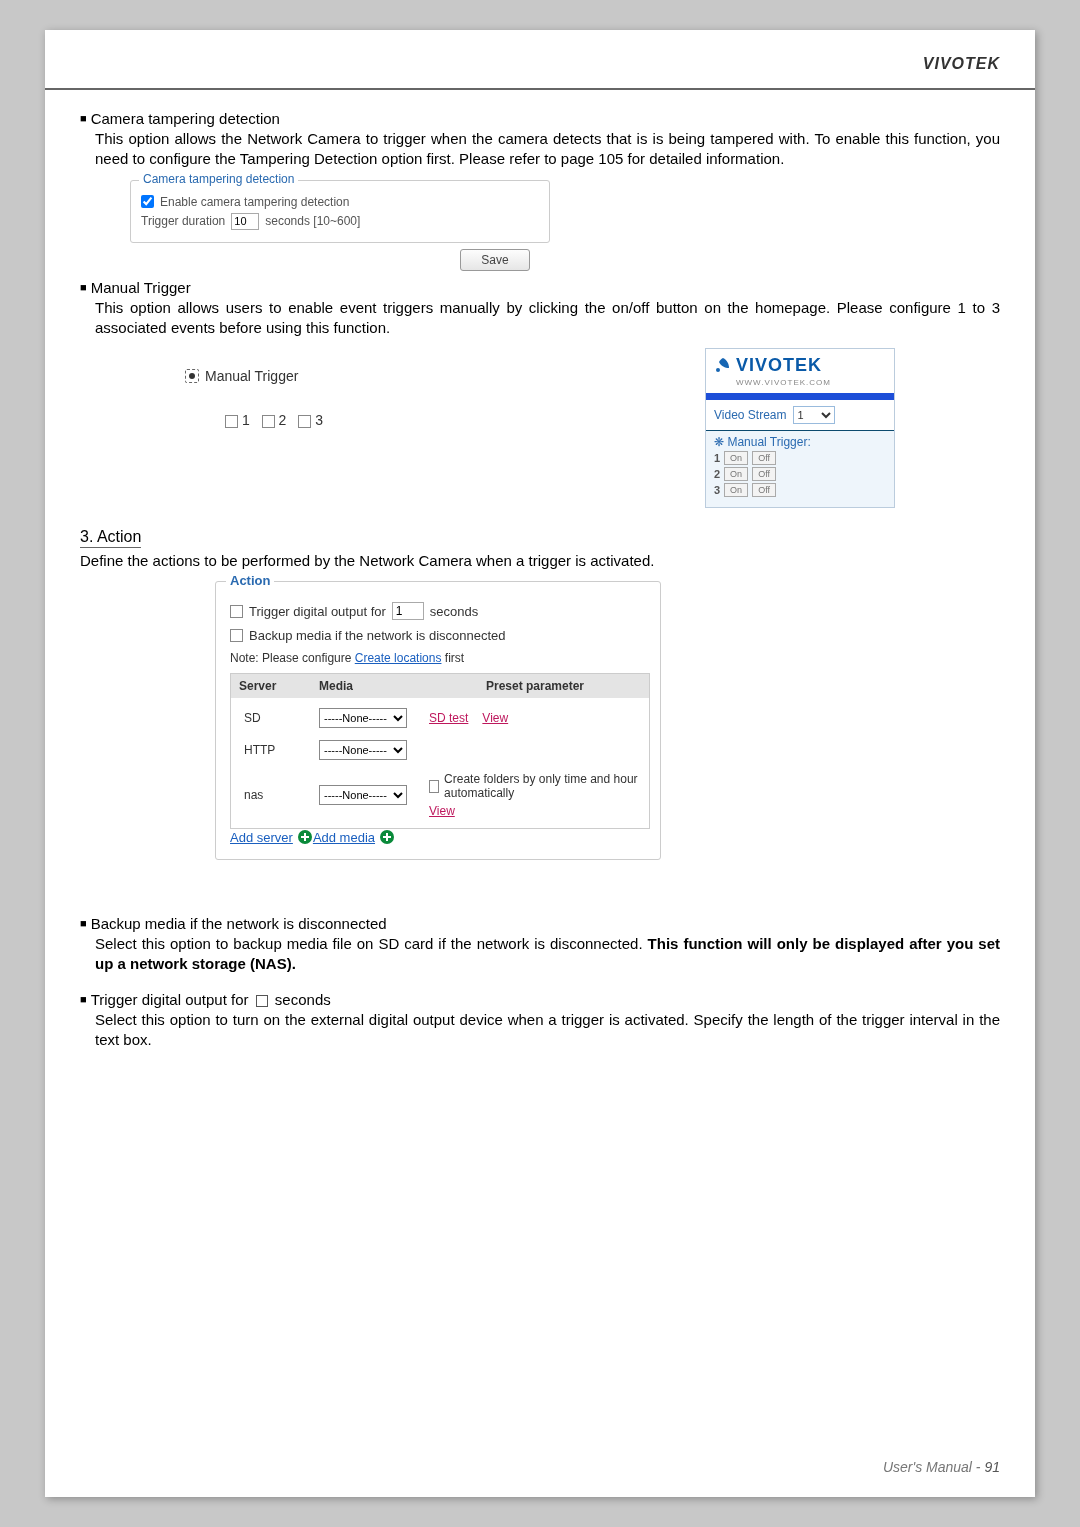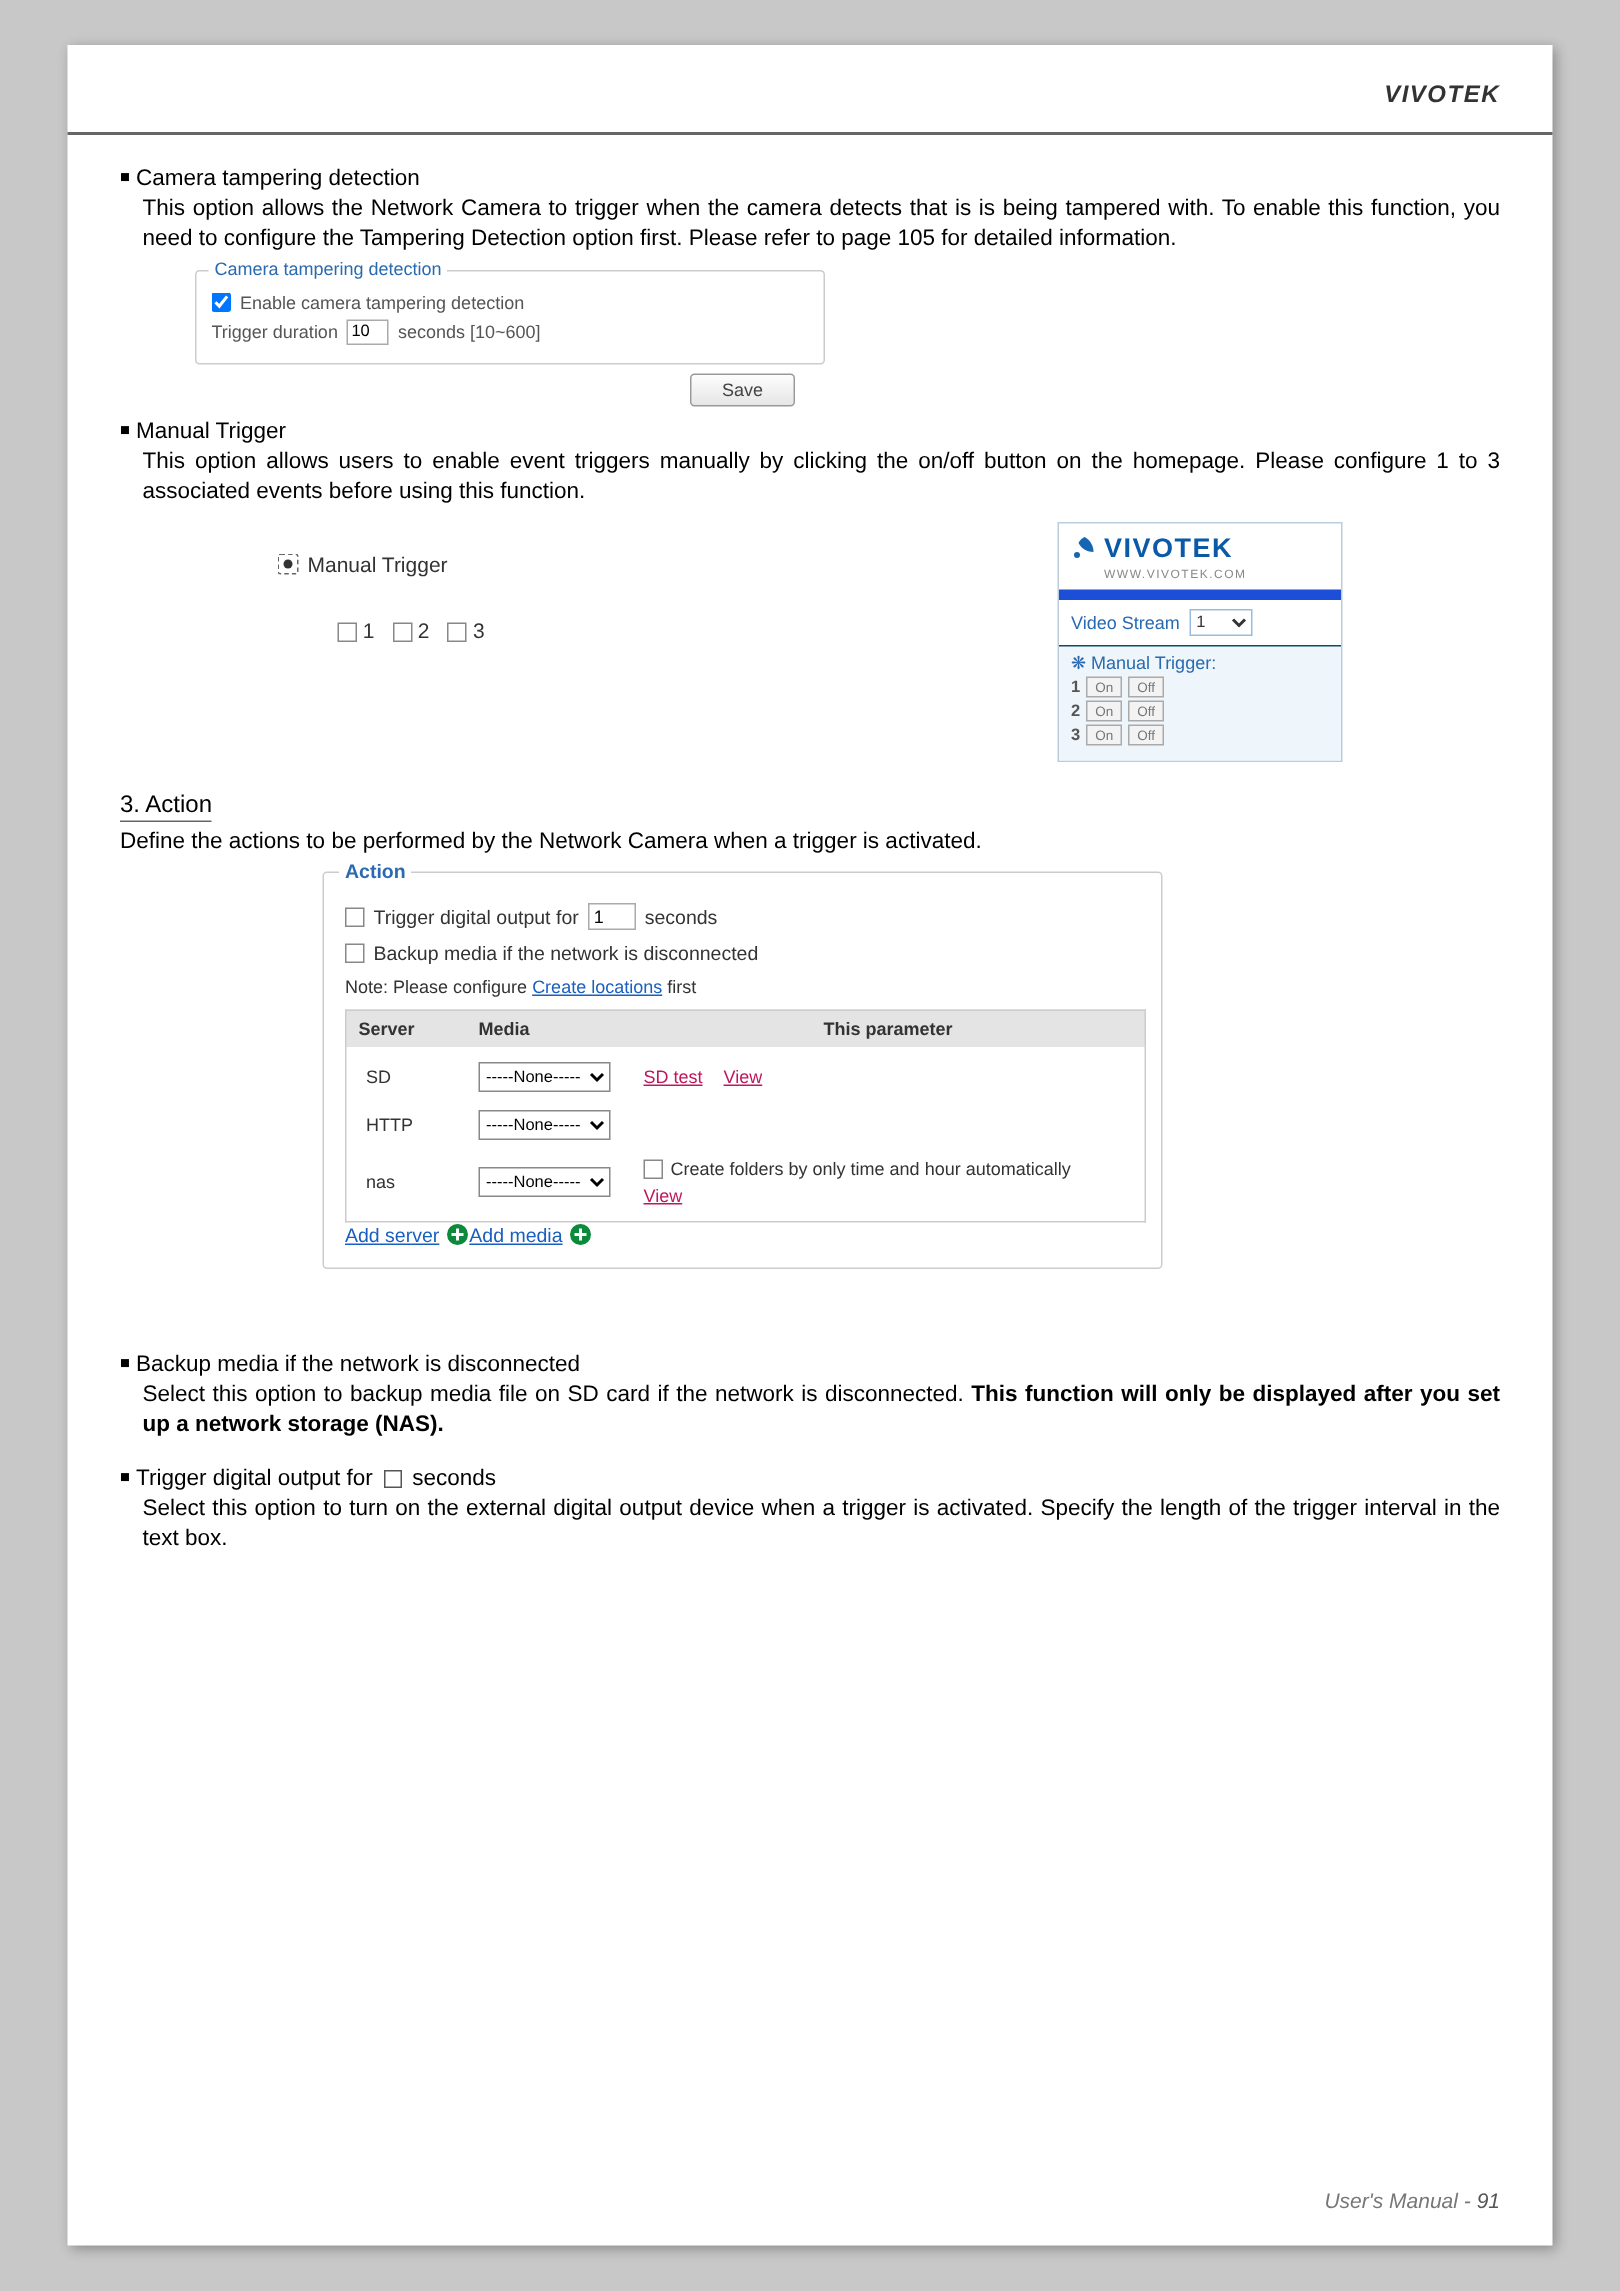--- a/index.html
+++ b/index.html
@@ -164,21 +164,21 @@
     color: #000;
     margin-top: 0px;
     border-bottom: 1px solid #666;
     display:inline-block;
     padding-bottom:1px;
   }
 
   
   .action-box {
     margin: 12px 0 0 135px;
-    width: 560px;
+    width: 446px;
     border: 1px solid #ccc;
     border-radius: 3px;
     padding: 12px 10px 14px 14px;
     font-size: 13px;
     color: #333;
     position: relative;
   }
   .action-box .legend {
     position:absolute; top:-9px; left:10px; background:#fff; padding:0 4px; color:#2a6ab0; font-weight:bold; font-size:13px;
   }
@@ -342,21 +342,21 @@
         <span class="ck"></span>
         <span>Backup media if the network is disconnected</span>
       </div>
       <div class="note">
         <span>Note: Please configure </span><a href="#">Create locations</a><span> first</span>
       </div>
 
       <div class="tbl-head">
         <div>Server</div>
         <div>Media</div>
-        <div>This parameter</div>
+        <div>Preset parameter</div>
       </div>
       <div class="tbl-body">
         <div class="srow">
           <div class="left">
               <span class="ck"></span>
               <span>SD</span>
             </div>
           <div><select><option>-----None-----</option></select></div>
           <div class="extras">
             <a href="#">SD test</a>

